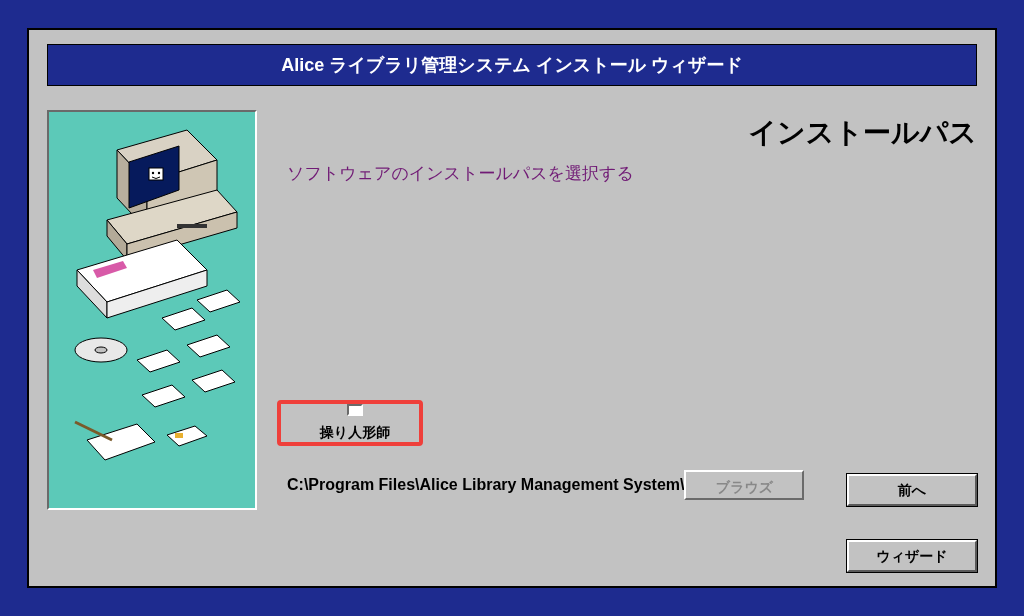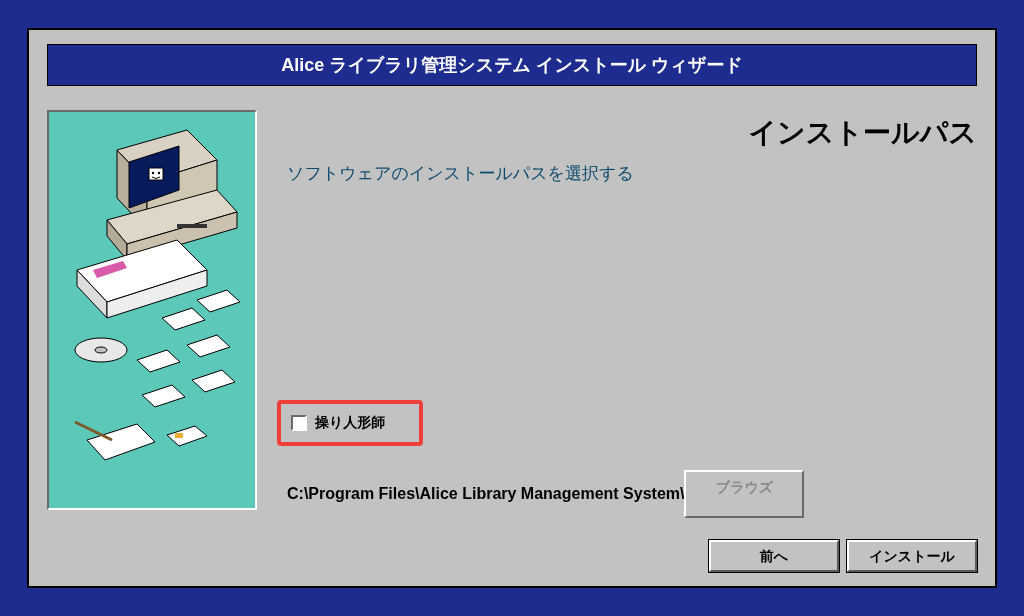--- a/index.html
+++ b/index.html
@@ -56,35 +56,36 @@
   }
   .heading {
     font-size: 28px;
     font-weight: bold;
     color: #000;
     margin: 0 0 10px 0;
     text-align: right;
   }
   .subheading {
     font-size: 17px;
-    color: #0c4a6e;
+    color: #701a75;
     margin: 4px 0 40px 0;
   }
   .highlight-box {
     position: absolute;
     top: 290px;
     left: -10px;
     width: 146px;
     height: 46px;
     border: 4px solid #ef3f3a;
     border-radius: 4px;
     display: flex;
     align-items: center;
     padding-left: 10px;
     gap: 8px;
+    flex-direction: column;
   }
   .checkbox {
     width: 16px;
     height: 16px;
     background: #fff;
     border-top: 2px solid #6a6a6a;
     border-left: 2px solid #6a6a6a;
     border-right: 2px solid #fff;
     border-bottom: 2px solid #fff;
     cursor: pointer;
@@ -104,39 +105,40 @@
     justify-content: flex-start;
     padding-right: 8px;
   }
   .path-text {
     font-size: 16px;
     font-weight: bold;
     color: #000;
   }
   .browse-btn {
     width: 120px;
-    height: 48px;
+    height: 30px;
     background: #c2c2c2;
     border-top: 2px solid #fff;
     border-left: 2px solid #fff;
     border-right: 2px solid #6a6a6a;
     border-bottom: 2px solid #6a6a6a;
     color: #888;
     font-size: 14px;
     font-weight: bold;
     text-align: center;
     line-height: 30px;
     cursor: pointer;
   }
   .button-row {
     position: absolute;
     bottom: 14px;
     right: 18px;
     display: flex;
-    gap: 8px;
+    gap: 34px;
+    flex-direction: column;
   }
   .nav-btn {
     width: 130px;
     height: 32px;
     background: #c2c2c2;
     border-top: 2px solid #fff;
     border-left: 2px solid #fff;
     border-right: 2px solid #5a5a5a;
     border-bottom: 2px solid #5a5a5a;
     outline: 1px solid #000;
@@ -213,16 +215,16 @@
       <div class="path-row">
         <span class="path-text">C:\Program Files\Alice Library Management System\</span>
         <div class="browse-btn">ブラウズ</div>
       </div>
     </div>
 
   </div>
 
   <div class="button-row">
     <div class="nav-btn">前へ</div>
-    <div class="nav-btn">インストール</div>
+    <div class="nav-btn">ウィザード</div>
   </div>
 
 </div>
 
 </body></html>

